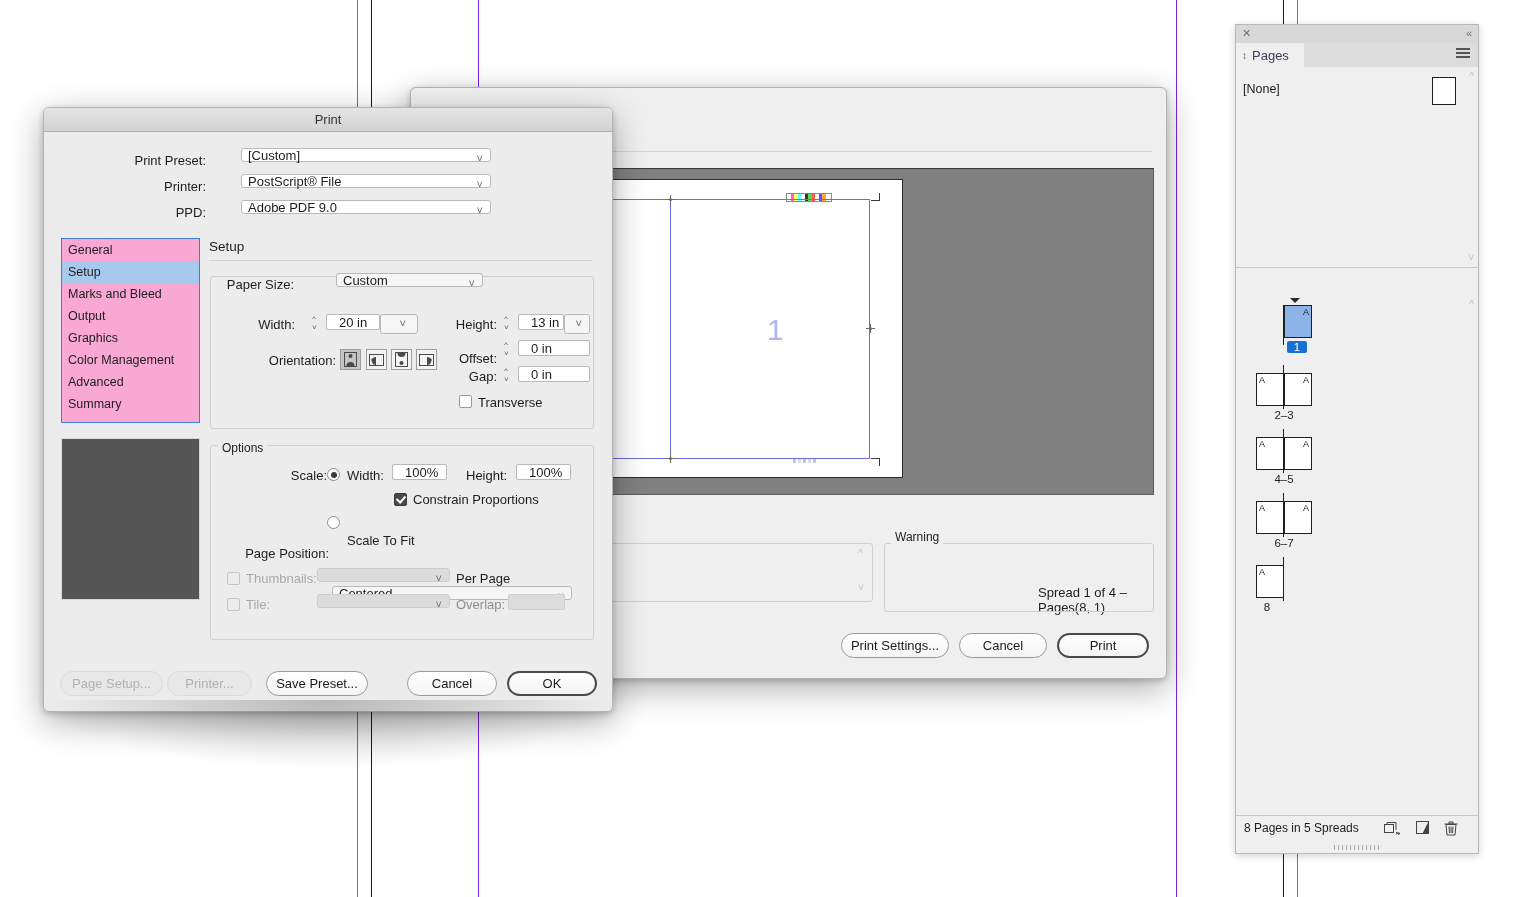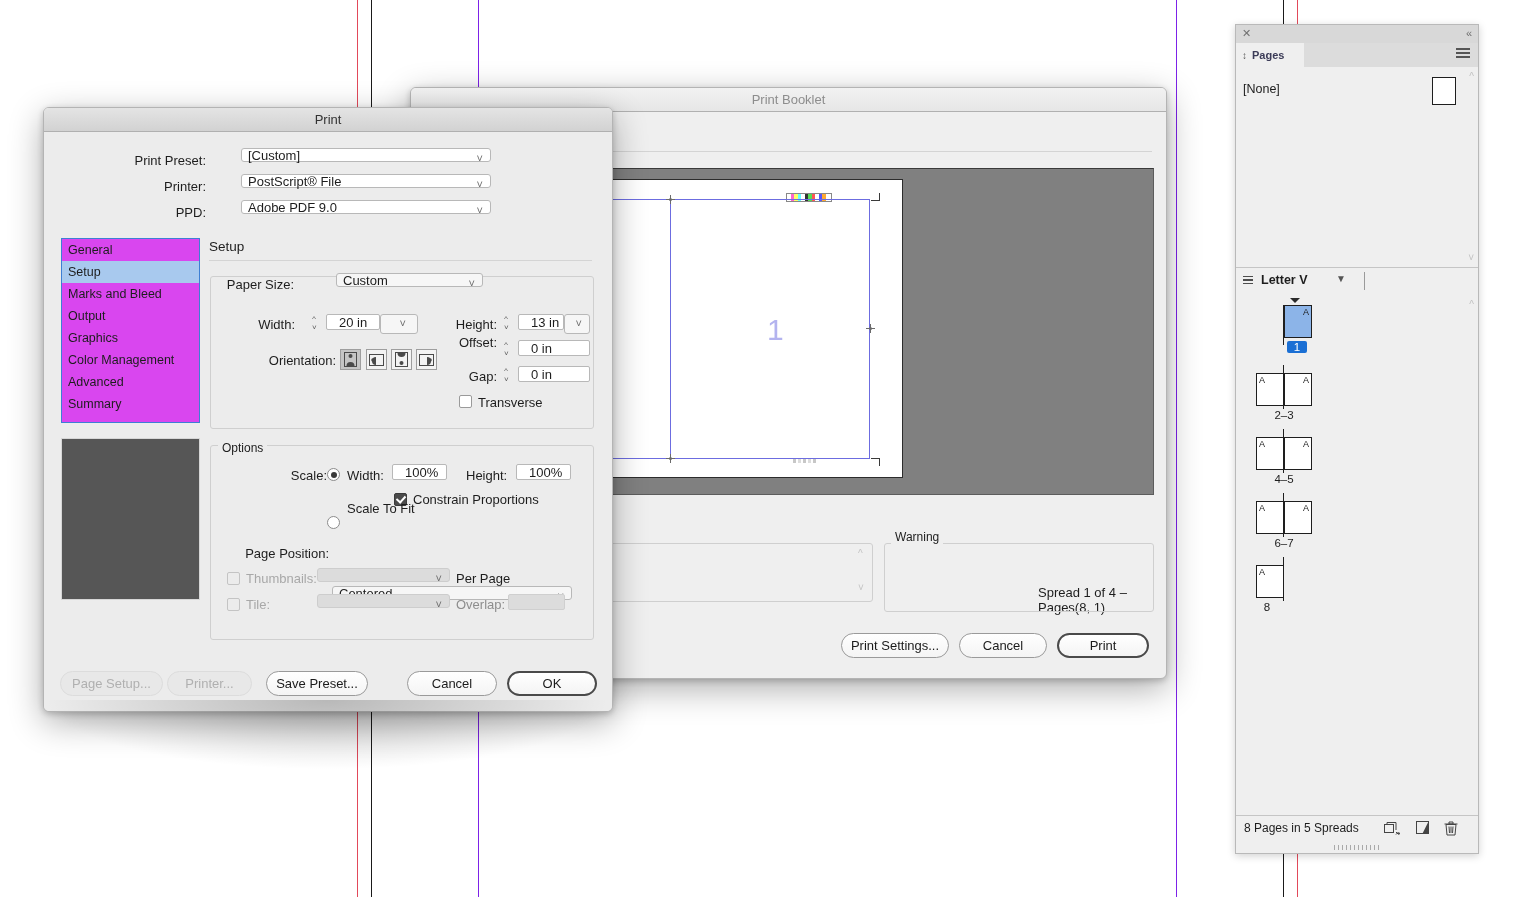--- a/index.html
+++ b/index.html
@@ -285,21 +285,21 @@
     position: absolute; left: 0;
     font-size: 8px; color: #5a5a5a; line-height: 8px;
   }
   .stepper i.up { top: 1px; }
   .stepper i.dn { top: 10px; }
 
   #pd-navlist {
     position: absolute;
     left: 17px; top: 130px;
     width: 139px; height: 185px;
-    background: #d946ef;
+    background: #f9a8d4;
     border: 1px solid #3d7fd4;
     box-sizing: border-box;
   }
   .navitem {
     height: 22px;
     display: flex;
     align-items: center;
     padding-left: 6px;
     font-size: 12.5px;
     color: #1d1d1d;
@@ -596,23 +596,20 @@
 
   <div class="guide red" style="left:357px;"></div>
   <div class="guide black" style="left:371px;"></div>
   <div class="guide purple" style="left:478px;"></div>
   <div class="guide purple" style="left:1176px;"></div>
   <div class="guide black" style="left:1283px;"></div>
   <div class="guide red" style="left:1297px;"></div>
 
   <div class="win" id="print-booklet">
     <div id="pb-body">
-      <div class="titlebar inactive">
-        <span>Print Booklet</span>
-      </div>
       <div id="pb-tabrow"></div>
       <div id="pb-preview-label">Preview</div>
       <div id="pb-sep"></div>
 
       <div id="pb-preview-area">
         <div id="pb-sheet">
 
           <div class="cropmark" style="left:22px;top:13px;">
             <i style="left:0;top:7px;width:9px;height:1px;"></i>
             <i style="left:0;top:0;width:1px;height:8px;"></i>
@@ -763,21 +760,21 @@
         </svg>
       </div>
       <div class="orient-btn" style="position:absolute;left:372px;top:241px;">
         <svg width="15" height="12" viewBox="0 0 15 12">
           <rect x="0.5" y="0.5" width="14" height="11" fill="none" stroke="#4a4a4a"></rect>
           <circle cx="11" cy="6" r="1.8" fill="#4a4a4a"></circle>
           <path d="M8 11 a4 4 0 0 0 0 -8 z" fill="#4a4a4a"></path>
         </svg>
       </div>
 
-      <div class="flabel" style="position:absolute;left:383px;top:227px;width:70px;">Offset:</div>
+      <div class="flabel" style="position:absolute;left:383px;top:243px;width:70px;">Offset:</div>
       <div class="stepper" style="position:absolute;left:460px;top:232px;">
         <i class="up">^</i>
         <i class="dn">˅</i>
       </div>
       <div class="textfield" style="position:absolute;left:474px;top:232px;width:72px;">0 in</div>
 
       <div class="flabel" style="position:absolute;left:383px;top:261px;width:70px;">Gap:</div>
       <div class="stepper" style="position:absolute;left:460px;top:258px;">
         <i class="up">^</i>
         <i class="dn">˅</i>
@@ -794,21 +791,21 @@
       <div class="radio selected" style="position:absolute;left:283px;top:360px;"></div>
       <div class="small-txt" style="position:absolute;left:303px;top:360px;">Width:</div>
       <div class="textfield" style="position:absolute;left:348px;top:356px;width:55px;">100%</div>
       <div class="small-txt" style="position:absolute;left:422px;top:360px;">Height:</div>
       <div class="textfield" style="position:absolute;left:472px;top:356px;width:55px;">100%</div>
 
       <div class="checkbox checked" style="position:absolute;left:350px;top:385px;"></div>
       <div class="small-txt" style="position:absolute;left:369px;top:384px;">Constrain Proportions</div>
 
       <div class="radio" style="position:absolute;left:283px;top:408px;"></div>
-      <div class="small-txt" style="position:absolute;left:303px;top:393px;">Scale To Fit</div>
+      <div class="small-txt" style="position:absolute;left:303px;top:425px;">Scale To Fit</div>
 
       <div class="flabel" style="position:absolute;left:185px;top:438px;width:100px;">Page Position:</div>
       <div class="select" style="position:absolute;left:288px;top:434px;width:240px;background:#f6f6f6;margin-top:44px;">
         <span>Centered</span>
         <span class="chev">˅</span>
       </div>
 
       <div class="checkbox dim" style="position:absolute;left:183px;top:464px;"></div>
       <div class="dim-txt" style="position:absolute;left:202px;top:463px;">Thumbnails:</div>
       <div class="select gray" style="position:absolute;left:273px;top:460px;width:133px;">
@@ -837,49 +834,39 @@
   <div id="pd-shadow"></div>
 
   <div id="pages-panel">
     <div id="pp-topbar">
       <span id="pp-close">✕</span>
       <span id="pp-collapse">«</span>
     </div>
 
     <div id="pp-tab">
       <span style="margin-left:6px;font-size:10px;color:#555;">↕</span>
-      <span style="margin-left:5px;font-size:11px;font-weight:bold;color:#3c3c58;">Pages</span>
+      <span style="margin-left:5px;font-size:13px;font-weight:normal;color:#3c3c58;">Pages</span>
     </div>
     <div id="pp-tabstrip">
       <div id="pp-menu">
           <i></i>
           <i></i>
           <i></i>
         </div>
     </div>
 
     <div id="pp-masters-area">
       <div class="pp-master-row" style="top:8px;">
         <span class="pp-master-name">[None]</span>
         <div class="pg-box" style="left:196px;top:2px;width:24px;height:28px;"></div>
       </div>
       <span class="scroll-caret" style="top:4px;">^</span>
       <span class="scroll-caret" style="bottom:4px;">˅</span>
     </div>
 
-    <div id="pp-sizebar">
-      <div class="lines">
-          <i></i>
-          <i></i>
-          <i></i>
-        </div>
-      <span id="pp-size-label">Letter V</span>
-      <span id="pp-size-chev">▼</span>
-      <div id="pp-size-divider"></div>
-    </div>
 
     <div id="pp-pages-area">
       <span class="scroll-caret" style="top:4px;">^</span>
 
       <div class="spread-item" style="left:0;top:0;width:100%;height:68px;">
         <div class="spread-arrow" style="left:54px;top:3px;"></div>
         <div class="spine" style="left:47px;top:10px;height:40px;"></div>
         <div class="pg-thumb sel" style="left:48px;top:10px;width:28px;height:33px;">
           <span class="mletter" style="right:2px;top:1px;">A</span>
         </div>

